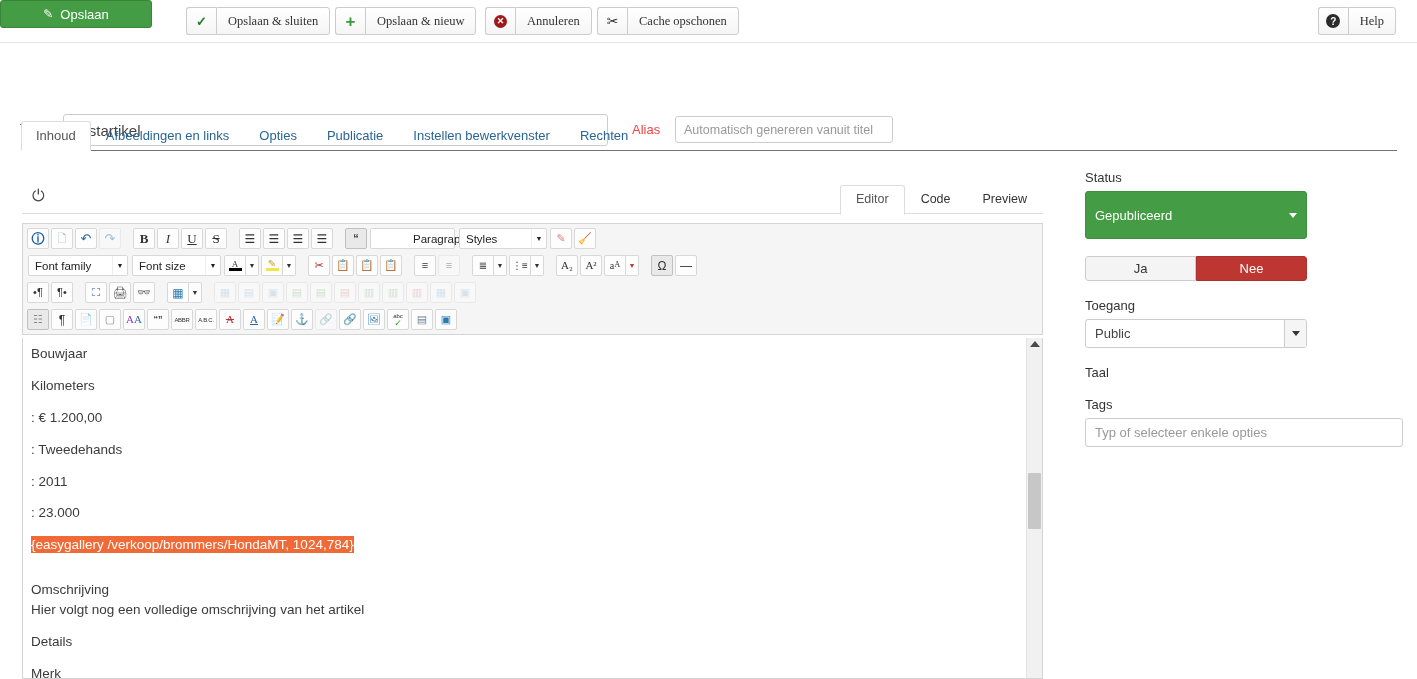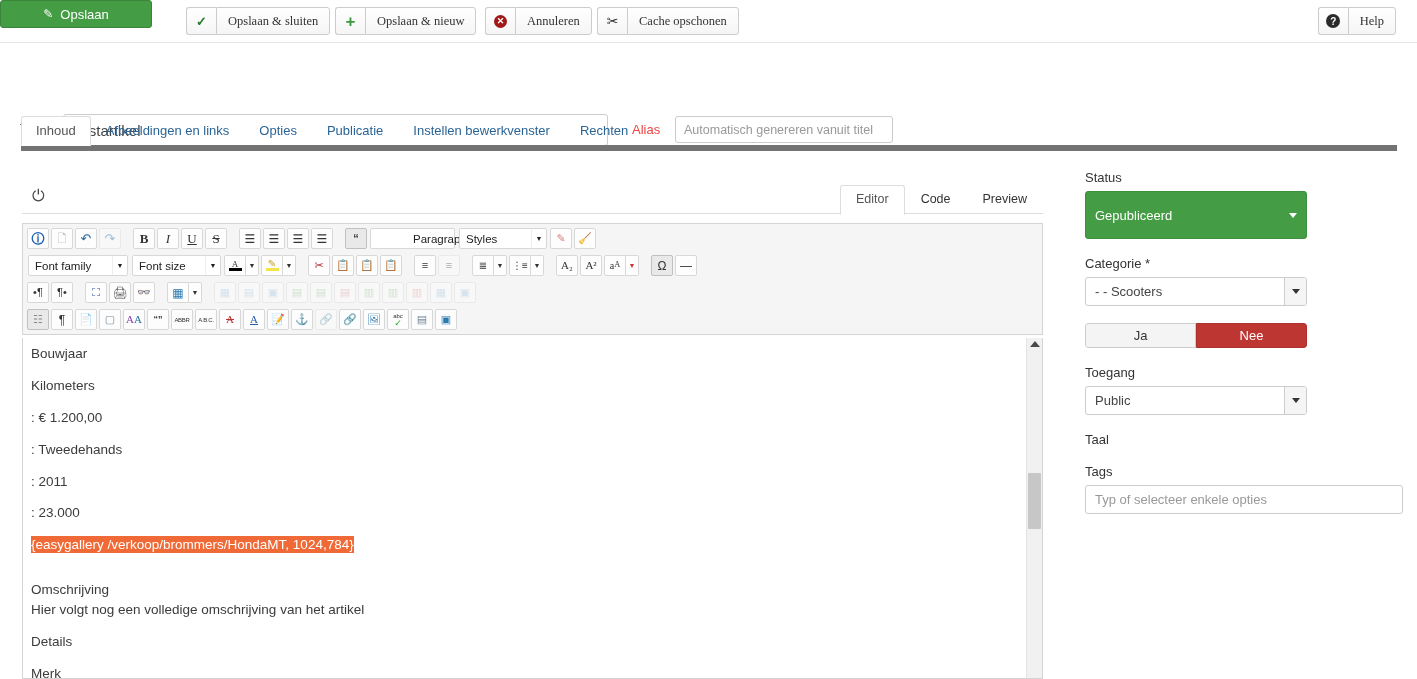--- a/index.html
+++ b/index.html
@@ -81,21 +81,21 @@
     padding: 0 8px; font-size: 12.5px;
     font-family: "Liberation Sans", sans-serif;
     background: #fff; color: #555;
   }
   #alias-input::placeholder { color: #999; }
 
   
   #tabs {
     position: absolute; left: 21px; top: 120px;
     width: 1376px; height: 31px;
-    border-bottom: 6px solid #737373;
+    border-bottom: 1px solid #737373;
     display: flex; align-items: flex-end;
   }
   .tab {
     padding: 7px 14px 8px 14px;
     font-size: 13px; color: #2a6496; cursor: pointer;
     border: 1px solid transparent; margin-bottom: -1px;
     border-radius: 3px 3px 0 0;
     line-height: 1;
   }
   .tab.active {
@@ -503,29 +503,20 @@
   <div class="fld">
     <span class="fld-label">Status</span>
     <div class="sel-box w222" id="status-select">
       <span class="val">Gepubliceerd</span>
       <span class="caret-btn">
           <span class="caret"></span>
         </span>
     </div>
   </div>
 
-  <div class="fld">
-    <span class="fld-label">Categorie *</span>
-    <div class="sel-box w222">
-      <span class="val">- - Scooters</span>
-      <span class="caret-btn">
-          <span class="caret"></span>
-        </span>
-    </div>
-  </div>
 
   <div class="fld">
     <div class="btn-toggle">
       <div class="tg-off">Ja</div>
       <div class="tg-on">Nee</div>
     </div>
   </div>
 
   <div class="fld">
     <span class="fld-label">Toegang</span>

